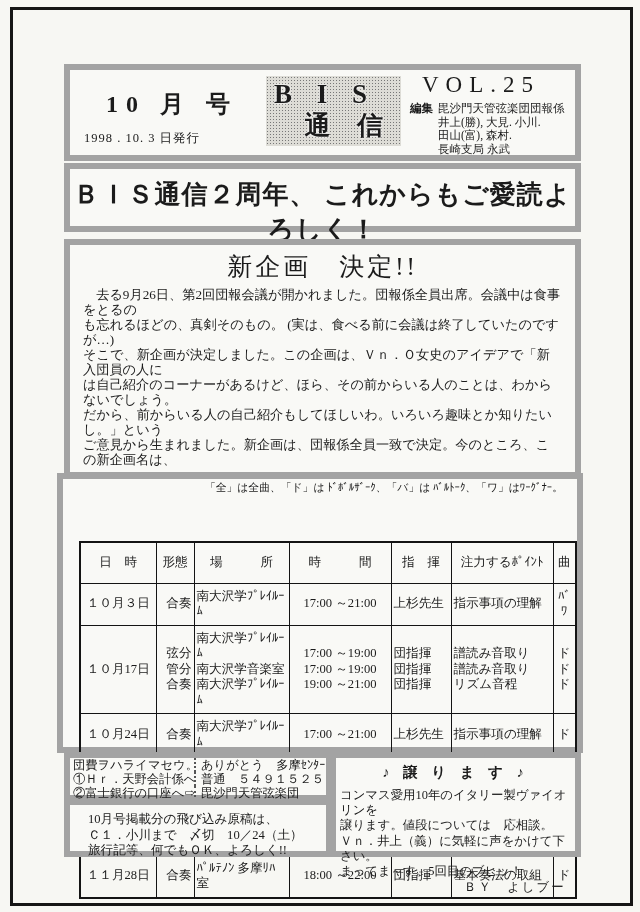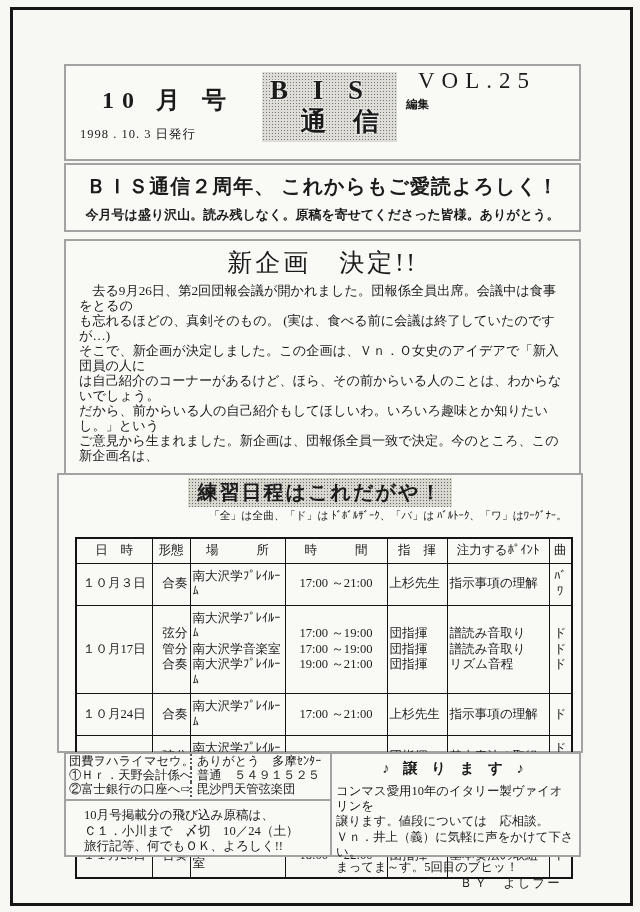--- a/index.html
+++ b/index.html
@@ -2,42 +2,42 @@
 <html><head>
 <meta charset="utf-8">
 <style>
   html,body{margin:0;padding:0;background:#e9e9e6;}
   .page{
     position:relative;width:640px;height:912px;background:#f7f7f3;
     font-family:"Liberation Serif","DejaVu Serif",serif;color:#1b1b1b;
     overflow:hidden;
   }
   .page-frame{position:absolute;left:10px;top:7px;width:617px;height:893px;border:3px solid #161616;}
-  .box{position:absolute;border:2px solid #a3a3a3;background:#f9f9f6;box-sizing:border-box;}
+  .box{position:absolute;border:6px solid #a3a3a3;background:#f9f9f6;box-sizing:border-box;}
   .pre{white-space:pre-line;}
 
   
   .header-box{left:64px;top:64px;width:517px;height:97px;}
   .issue{position:absolute;left:36px;top:18px;font-size:24px;letter-spacing:8px;font-weight:bold;}
   .pubdate{position:absolute;left:14px;top:60px;font-size:12.5px;letter-spacing:1px;}
   .logo{position:absolute;left:196px;top:6px;width:135px;height:70px;
         background-color:#dddcd6;
         background-image:radial-gradient(#777 0.8px,transparent 1px);
         background-size:3px 3px;}
   .logo-top{position:absolute;left:8px;top:3px;font-size:27px;font-weight:bold;letter-spacing:9px;
         text-shadow:0 0 2px #fff,0 0 3px #fff;}
   .logo-bottom{position:absolute;right:8px;bottom:3px;font-size:26px;font-weight:bold;letter-spacing:10px;
         text-shadow:0 0 2px #fff,0 0 3px #fff;}
   .vol{position:absolute;left:352px;top:2px;font-size:23px;letter-spacing:7px;}
   .editors{position:absolute;left:340px;top:32px;font-size:11.5px;line-height:13.5px;display:flex;gap:5px;}
   .editors-label{font-weight:bold;white-space:nowrap;}
 
   
   .banner-box{left:64px;top:163px;width:517px;height:69px;}
-  .banner-head{margin-top:8px;text-align:center;font-size:20px;font-weight:bold;letter-spacing:1px;}
+  .banner-head{margin-top:8px;text-align:center;font-size:26px;font-weight:bold;letter-spacing:1px;}
   .banner-sub{margin-top:6px;text-align:center;font-size:13px;font-weight:bold;}
 
   
   .plan-box{left:64px;top:239px;width:517px;height:239px;}
   .plan-title{margin-top:5px;text-align:center;font-size:25px;letter-spacing:3px;}
   .plan-body1{margin:4px 13px 0 13px;font-size:13.2px;line-height:15px;}
   .plan-quote{margin-top:7px;text-align:center;font-size:19px;font-weight:bold;letter-spacing:2px;}
   .plan-body2{margin:8px 13px 0 15px;font-size:13.2px;line-height:14.8px;}
 
   
@@ -46,21 +46,21 @@
   .sched-title{display:inline-block;padding:1px 10px;font-size:20px;font-weight:bold;letter-spacing:2px;
         background-color:#d8d7d0;
         background-image:radial-gradient(#666 0.8px,transparent 1px);
         background-size:3px 3px;}
   .sched-legend{text-align:right;margin:2px 14px 0 0;font-size:10.8px;}
   table.sched{position:absolute;left:16px;top:62px;border-collapse:collapse;border:2px solid #141414;
         table-layout:fixed;}
   table.sched th,table.sched td{border:1px solid #141414;font-weight:normal;
         font-size:12.6px;line-height:15.5px;padding:5px 2px;vertical-align:middle;
         white-space:pre-line;overflow:hidden;}
-  table.sched th{padding:4px 2px;}
+  table.sched th{padding:12px 2px;}
   .w0{width:76px;} .w1{width:38px;} .w2{width:95px;} .w3{width:102px;} .w4{width:60px;} .w5{width:102px;} .w6{width:23px;}
   td.c0{text-align:center;} td.c1{text-align:right;} td.c2{text-align:left;padding-left:5px;}
   td.c3{text-align:center;} td.c4{text-align:left;padding-left:5px;} td.c5{text-align:left;padding-left:5px;}
   td.c6{text-align:center;font-size:11px;}
 
   
   .dues-box{left:64px;top:752px;width:268px;height:49px;font-size:12.3px;}
   .dues-row{display:flex;line-height:14.2px;}
   .dues-label{width:121px;padding-left:3px;white-space:nowrap;overflow:hidden;}
   .dues-value{flex:1;border-left:2px dotted #555;padding-left:5px;white-space:nowrap;overflow:hidden;}
@@ -80,20 +80,24 @@
   <div class="box header-box">
     <div class="issue">10 月 号</div>
     <div class="pubdate">1998 . 10. 3 日発行</div>
     <div class="logo">
       <span class="logo-top">B I S</span>
       <span class="logo-bottom">通 信</span>
     </div>
     <div class="vol">VOL.25</div>
     <div class="editors">
       <span class="editors-label">編集</span>
+      <span class="pre">毘沙門天管弦楽団団報係
+井上(勝), 大見. 小川.
+田山(富), 森村.
+長崎支局 永武</span>
     </div>
   </div>
 
   <div class="box banner-box">
     <div class="banner-head">ＢＩＳ通信２周年、 これからもご愛読よろしく！</div>
     <div class="banner-sub">今月号は盛り沢山。読み残しなく。原稿を寄せてくださった皆様。ありがとう。</div>
   </div>
 
   <div class="box plan-box">
     <div class="plan-title">新企画　決定!!</div>
@@ -103,23 +107,20 @@
 は自己紹介のコーナーがあるけど、ほら、その前からいる人のことは、わからないでしょう。
 だから、前からいる人の自己紹介もしてほしいわ。いろいろ趣味とか知りたいし。」という
 ご意見から生まれました。新企画は、団報係全員一致で決定。今のところ、この新企画名は、</div>
     <div class="plan-quote">「何を今さらなの？自己紹介」 です。</div>
     <div class="plan-body2 pre">もっと、いいネーミングがあったら、団報係まででご一報を。
 担当は、Ｃ１．小川編集員です。新人紹介のない月に掲載予定。
 あなたの所に依頼がきたら、ぜひぜひご協力の程お願いします。何かいいことがあるかも？</div>
   </div>
 
   <div class="box sched-box">
-    <div class="sched-title-row">
-      <span class="sched-title">練習日程はこれだがや！</span>
-    </div>
     <div class="sched-legend">「全」は全曲、「ド」は ﾄﾞﾎﾞﾙｻﾞｰｸ、「バ」は ﾊﾞﾙﾄｰｸ、「ワ」はﾜｰｸﾞﾅｰ。</div>
     <table class="sched">
       <colgroup>
         <col class="w0">
           <col class="w1">
           <col class="w2">
           <col class="w3">
           <col class="w4">
           <col class="w5">
           <col class="w6">

